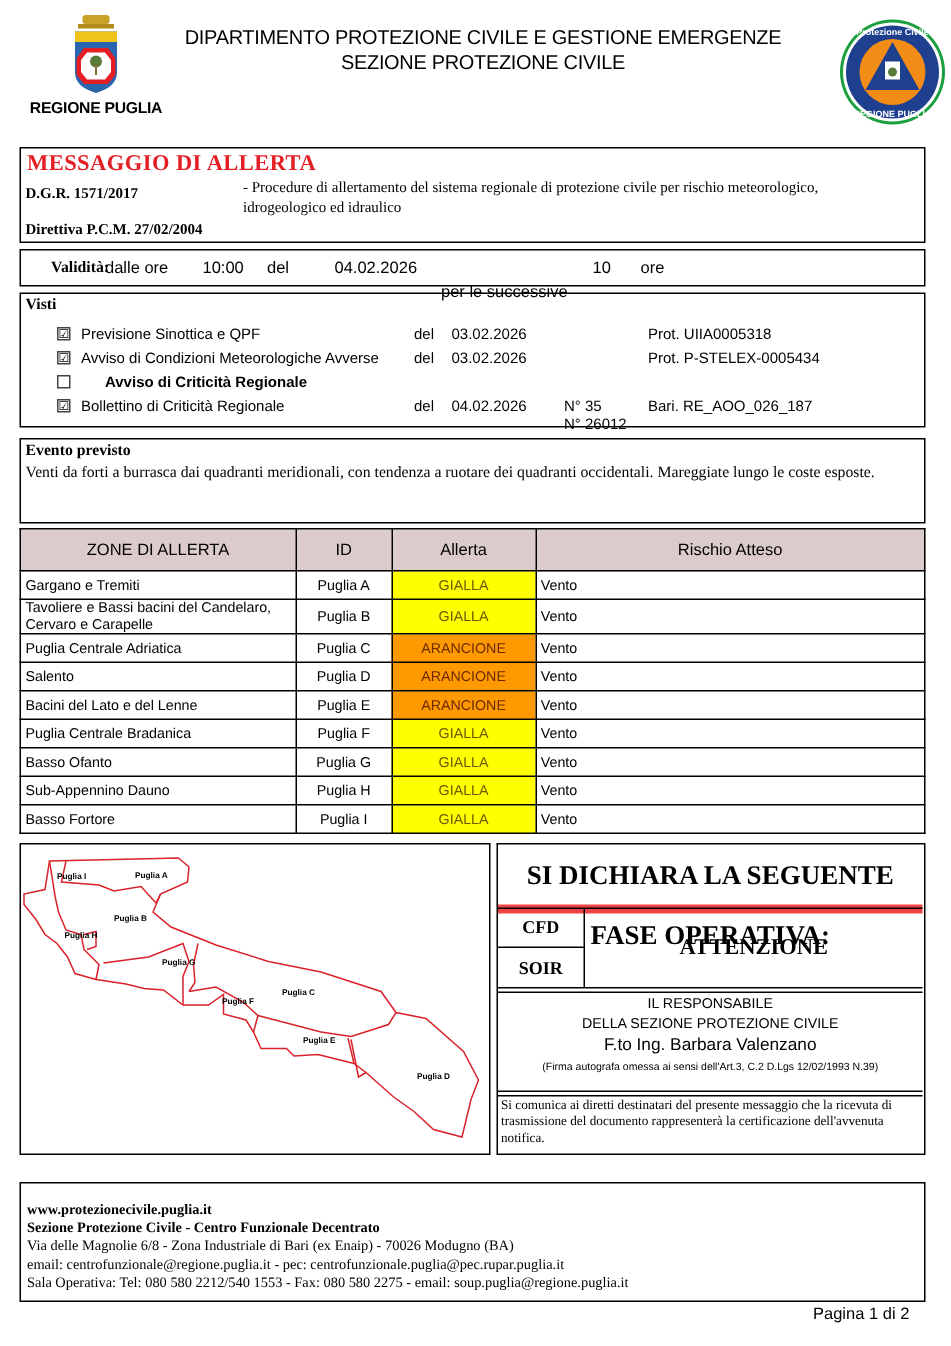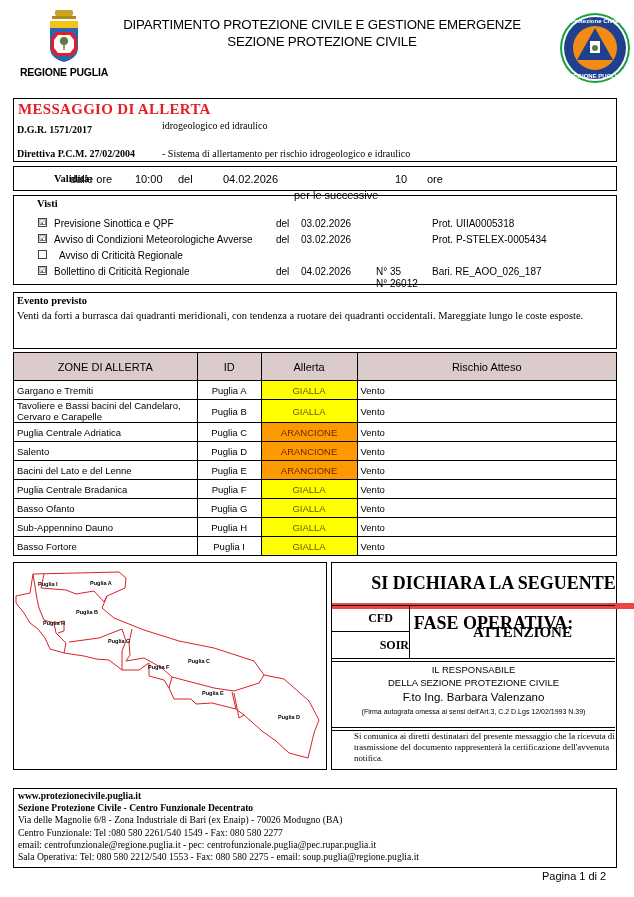--- a/index.html
+++ b/index.html
@@ -1,18 +1,18 @@
 <!DOCTYPE html>
 <html><head>
 <meta charset="utf-8">
 <style>
   html, body { margin:0; padding:0; background:#fff; }
   body { width:634px; height:897px; position:relative; overflow:hidden; color:#000; }
   .sans { font-family:"Liberation Sans", sans-serif; }
-  .serif { font-family:"Liberation Serif", serif;padding-left:20px; }
+  .serif { font-family:"Liberation Serif", serif; }
   .abs { position:absolute; }
   .box { position:absolute; border:1px solid #000; box-sizing:border-box; }
 
   
   #logo-left { left:18px; top:10px; width:92px; height:75px; text-align:center; }
   #logo-left .crest { width:40px; height:52px; margin:0 auto; position:relative; }
   #logo-left .label { font-family:"Liberation Sans", sans-serif; font-weight:bold; font-size:10.5px; letter-spacing:-0.2px; margin-top:4px; }
   #header-title { left:110px; top:16px; width:424px; text-align:center; font-size:13.3px; line-height:17px; letter-spacing:-0.2px; }
   #logo-right { left:559px; top:12px; width:72px; height:72px; }
 
@@ -40,21 +40,21 @@
   #zone-table { position:absolute; left:13px; top:352px; width:604px; border-collapse:collapse; font-family:"Liberation Sans", sans-serif; font-size:9.5px; }
   #zone-table th { background:#dccbcb; border:1px solid #000; height:25px; font-weight:normal; font-size:11px; text-align:center; }
   #zone-table td { border:1px solid #000; height:18px; padding:0 3px; line-height:11px; }
   #zone-table td.c { text-align:center; }
 
   
   #map-box { left:13px; top:562px; width:314px; height:208px; border:1.5px solid #000; }
   #oper-box { left:331px; top:562px; width:286px; height:208px; border:1.5px solid #000; }
 
   
-  #footer-box { left:13px; top:788px; width:604px; height:80px; font-size:9.6px; line-height:12.2px; padding:1px 4px; }
+  #footer-box { left:13px; top:788px; width:604px; height:80px; font-size:9.6px; line-height:12.2px; padding:12px 4px; }
   #page-num { left:542px; top:870px; font-size:11px; }
 </style>
 </head>
 <body>
 
 <div id="logo-left" class="abs">
   <div class="crest">
     <svg width="40" height="54" viewBox="0 0 40 54">
       <rect x="11" y="0" width="18" height="6" rx="2" fill="#c9a227"></rect>
       <rect x="8" y="6" width="24" height="3" fill="#b08b1c"></rect>
@@ -85,24 +85,24 @@
     <circle cx="36" cy="36" r="3" fill="#5a7a3a"></circle>
     <text x="36" y="11" font-size="6" fill="#fff" text-anchor="middle" font-family="Liberation Sans, sans-serif" font-weight="bold">Protezione Civile</text>
     <text x="36" y="66" font-size="6" fill="#fff" text-anchor="middle" font-family="Liberation Sans, sans-serif" font-weight="bold">REGIONE PUGLIA</text>
   </svg>
 </div>
 
 <div id="msg-box" class="box serif">
   <div id="msg-title" class="abs">MESSAGGIO DI ALLERTA</div>
   <div class="abs dgr-label" style="left:3px;top:25px;">D.G.R. 1571/2017</div>
   <div class="abs dgr-text" style="left:148px;top:21px;width:450px;">
+    <div>- Procedure di allertamento del sistema regionale di protezione civile per rischio meteorologico,</div>
     <div>idrogeologico ed idraulico</div>
   </div>
   <div class="abs dgr-label" style="left:3px;top:49px;">Direttiva P.C.M. 27/02/2004</div>
-  <div class="abs dgr-text" style="left:148px;top:49px;">- Sistema di allertamento per rischio idrogeologico e idraulico</div>
 </div>
 
 <div id="valid-box" class="box">
   <span class="serif" style="left:20px;font-weight:bold;font-size:10.5px;">Validità:</span>
   <span class="sans" style="left:56px;">dalle ore</span>
   <span class="sans" style="left:121px;">10:00</span>
   <span class="sans" style="left:164px;">del</span>
   <span class="sans" style="left:209px;">04.02.2026</span>
   <span class="sans" style="left:280px;margin-top:16px;">per le successive</span>
   <span class="sans" style="left:381px;">10</span>
@@ -122,21 +122,21 @@
   <div class="visti-row sans" style="top:38px;">
     <span class="cb">☑</span>
     <span style="left:40px;">Avviso di Condizioni Meteorologiche Avverse</span>
     <span style="left:262px;">del</span>
     <span style="left:287px;">03.02.2026</span>
     <span style="left:362px;margin-top:44px;">N° 26012</span>
     <span style="left:418px;">Prot. P-STELEX-0005434</span>
   </div>
   <div class="visti-row sans" style="top:54px;">
     <span class="cb"></span>
-    <span style="left:45px;">Avviso di Criticità Regionale</span>
+    <span style="left:56px;font-weight:bold;">Avviso di Criticità Regionale</span>
   </div>
   <div class="visti-row sans" style="top:70px;">
     <span class="cb">☑</span>
     <span style="left:40px;">Bollettino di Criticità Regionale</span>
     <span style="left:262px;">del</span>
     <span style="left:287px;">04.02.2026</span>
     <span style="left:362px;">N° 35</span>
     <span style="left:418px;">Bari. RE_AOO_026_187</span>
   </div>
 </div>
@@ -245,36 +245,35 @@
       <text x="134" y="106">Puglia F</text>
       <text x="188" y="132">Puglia E</text>
       <text x="264" y="156">Puglia D</text>
     </g>
   </svg>
 </div>
 
 <div id="oper-box" class="box">
   <div class="abs serif" style="left:0;top:0;width:283px;height:40px;border-bottom:6px solid #ef4444;text-align:center;line-height:40px;font-weight:bold;font-size:18px;">SI DICHIARA LA SEGUENTE FASE OPERATIVA:</div>
   <div class="abs serif" style="left:0;top:43px;width:57px;height:25px;border-bottom:1px solid #000;border-right:1px solid #000;text-align:center;line-height:25px;font-weight:bold;font-size:12px;">CFD</div>
-  <div class="abs serif" style="left:0;top:69px;width:57px;height:26px;border-right:1px solid #000;text-align:right;line-height:26px;font-weight:bold;font-size:12px;">SOIR</div>
+  <div class="abs serif" style="left:0;top:69px;width:57px;height:26px;border-right:1px solid #000;text-align:center;line-height:26px;font-weight:bold;font-size:12px;">SOIR</div>
   <div class="abs" style="left:0;top:40px;width:283px;height:2px;border-bottom:1px solid #000;"></div>
   <div class="abs serif" style="left:58px;top:43px;width:225px;height:52px;text-align:center;line-height:52px;font-weight:bold;font-size:15px;">ATTENZIONE</div>
   <div class="abs" style="left:0;top:95px;width:283px;height:2px;border-top:1px solid #000;border-bottom:1px solid #000;"></div>
   <div class="abs sans" style="left:0;top:100px;width:283px;text-align:center;font-size:9.5px;line-height:13px;">
     <div>IL RESPONSABILE</div>
     <div>DELLA SEZIONE PROTEZIONE CIVILE</div>
     <div style="font-size:11.5px;line-height:16px;">F.to Ing. Barbara Valenzano</div>
     <div style="font-size:7px;line-height:14px;">(Firma autografa omessa ai sensi dell'Art.3, C.2 D.Lgs 12/02/1993 N.39)</div>
   </div>
   <div class="abs" style="left:0;top:164px;width:283px;height:2px;border-top:1px solid #000;border-bottom:1px solid #000;"></div>
   <div class="abs serif" style="left:2px;top:168px;width:279px;font-size:8.8px;line-height:11px;">Si comunica ai diretti destinatari del presente messaggio che la ricevuta di trasmissione del documento rappresenterà la certificazione dell'avvenuta notifica.</div>
 </div>
 
 <div id="footer-box" class="box serif">
   <div style="font-weight:bold;">www.protezionecivile.puglia.it</div>
   <div style="font-weight:bold;">Sezione Protezione Civile - Centro Funzionale Decentrato</div>
   <div>Via delle Magnolie 6/8 - Zona Industriale di Bari (ex Enaip) - 70026 Modugno (BA)</div>
-  <div>Centro Funzionale: Tel :080 580 2261/540 1549 - Fax: 080 580 2277</div>
   <div>email: centrofunzionale@regione.puglia.it - pec: centrofunzionale.puglia@pec.rupar.puglia.it</div>
   <div>Sala Operativa: Tel: 080 580 2212/540 1553 - Fax: 080 580 2275 - email: soup.puglia@regione.puglia.it</div>
 </div>
 
 <div id="page-num" class="abs sans">Pagina 1 di 2</div>
 
 </body></html>

